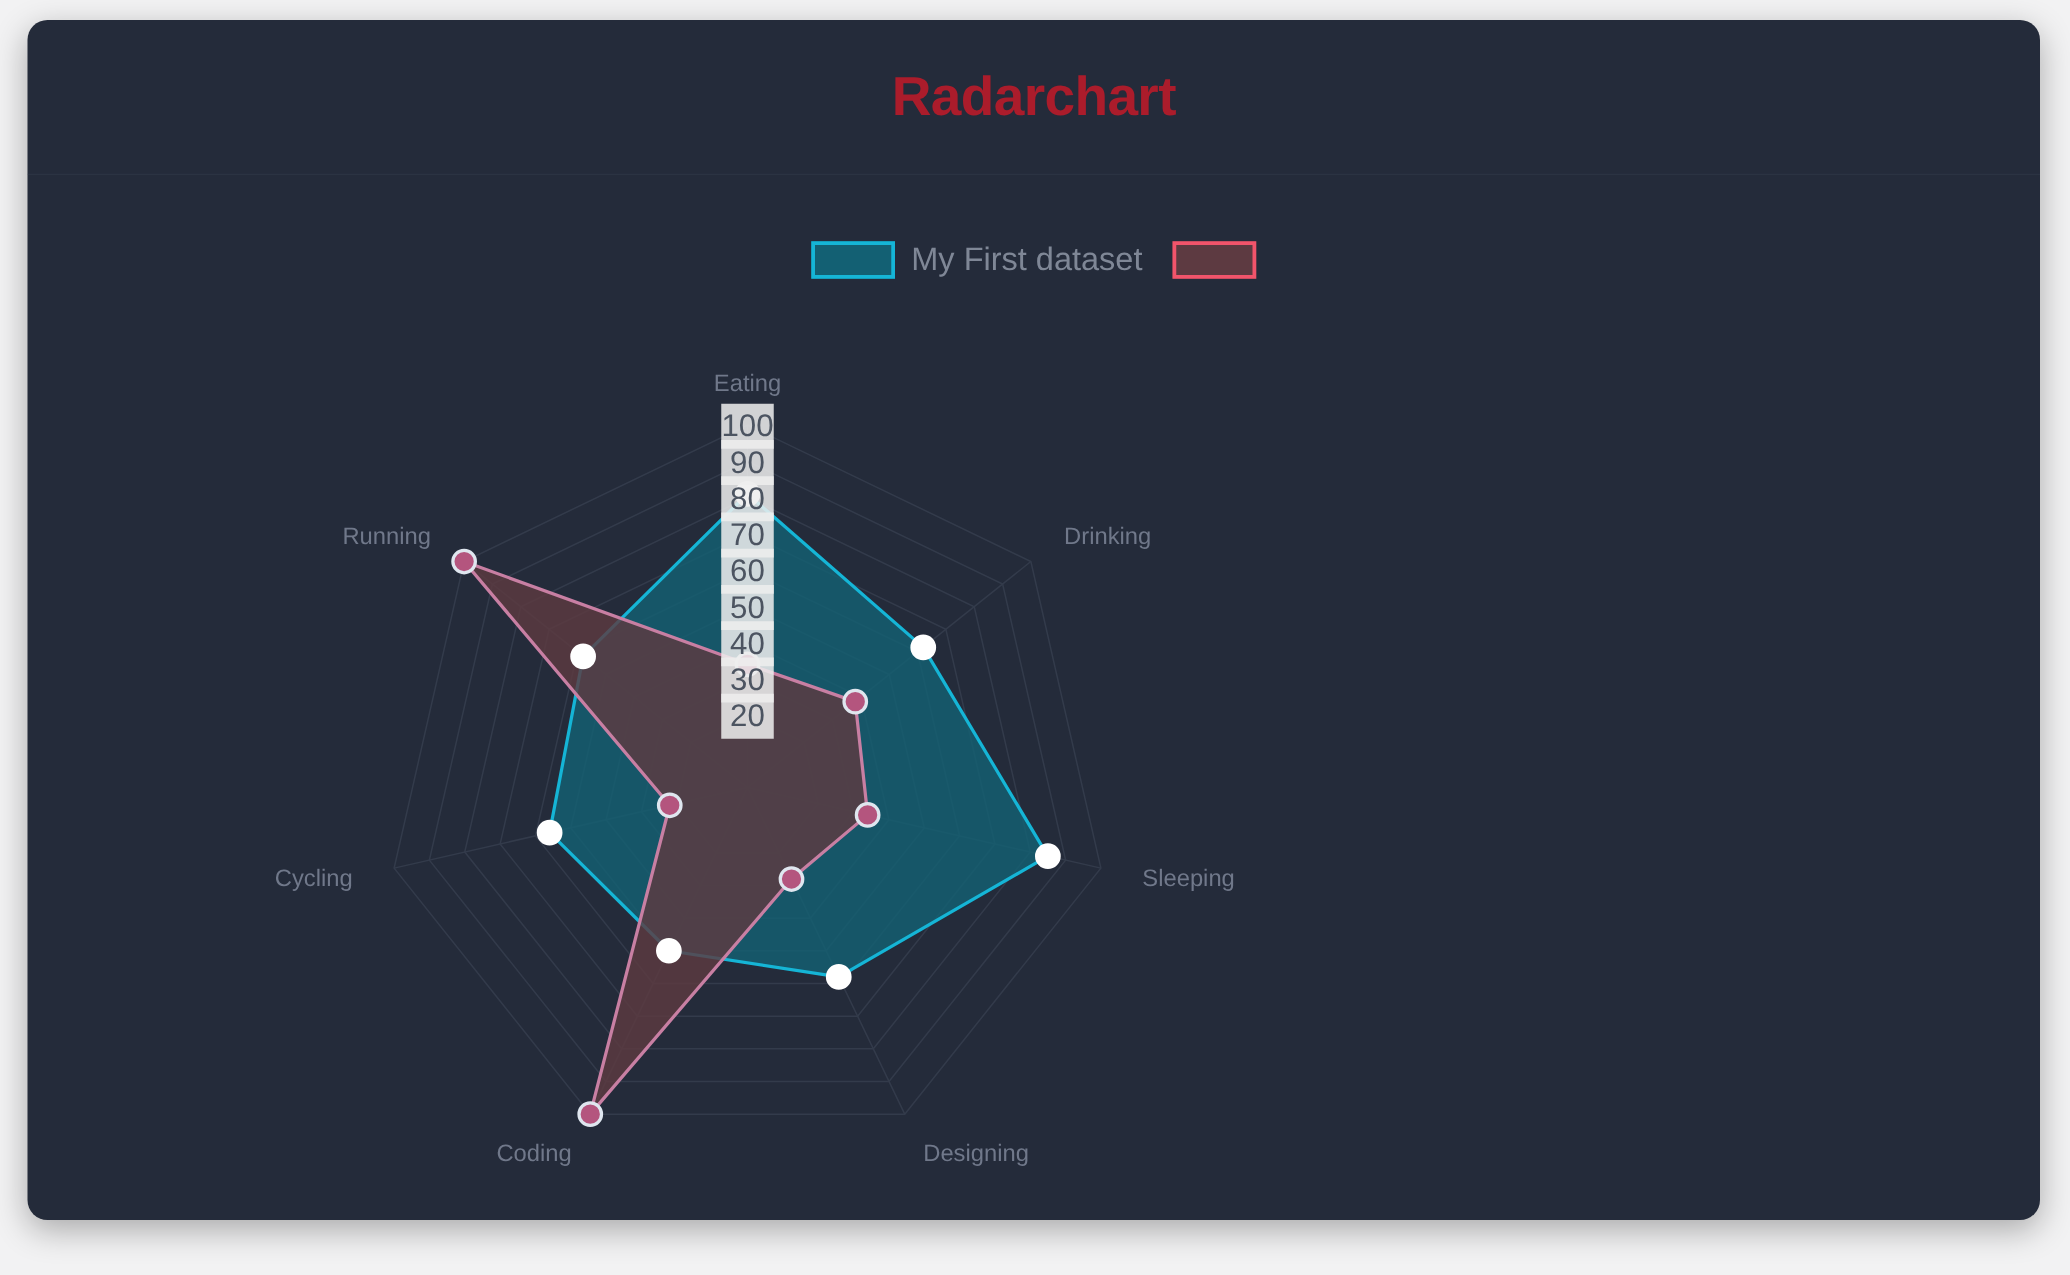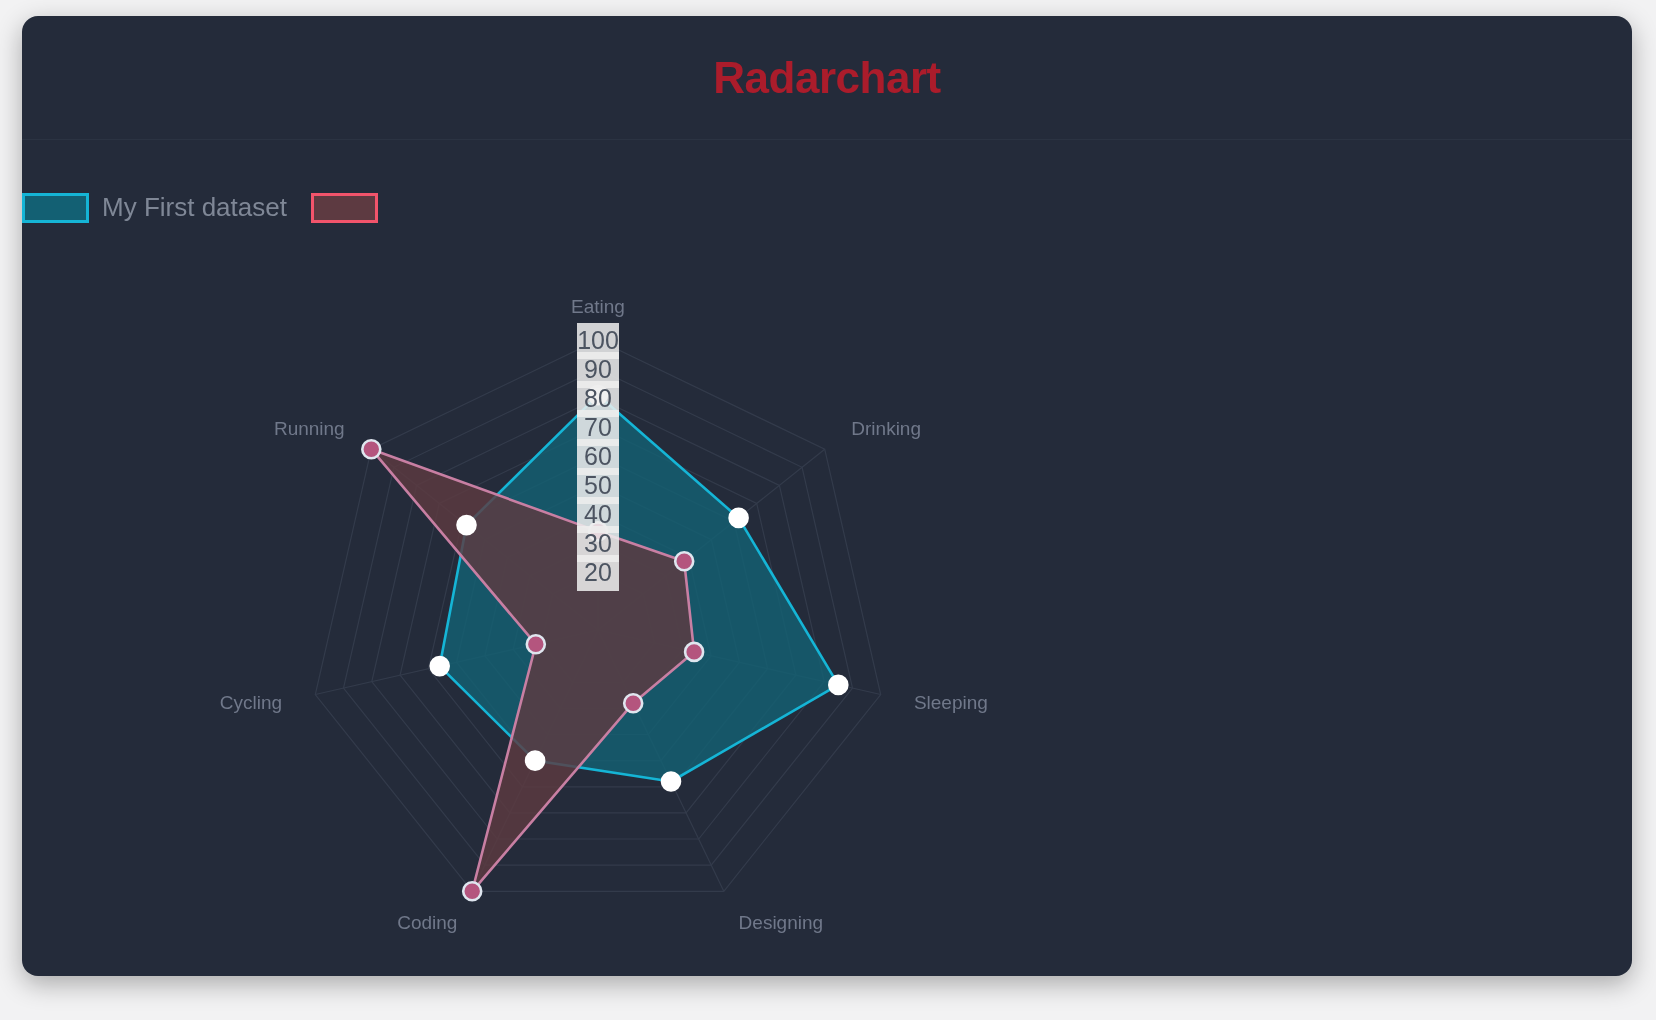--- a/index.html
+++ b/index.html
@@ -24,21 +24,21 @@
     border-bottom:1px solid #38405166;
     display:flex;align-items:center;justify-content:center;
   }
   #chart-title{
     font-size:44px;font-weight:bold;color:#ab1c2b;
     letter-spacing:-0.5px;
     user-select:none;
   }
   #legend{
     position:absolute;left:0;top:176px;width:100%;
-    display:flex;align-items:center;gap:24px;
+    display:flex;align-items:center;justify-content:center;gap:24px;
   }
   .legend-item{display:flex;align-items:center;gap:13px;}
   .legend-swatch{
     width:67px;height:30px;box-sizing:border-box;
   }
   .legend-label{
     font-size:26px;color:#7f8796;white-space:nowrap;
   }
   #plot-area{
     position:absolute;left:0;top:0;width:1610px;height:960px;text-align:right;

